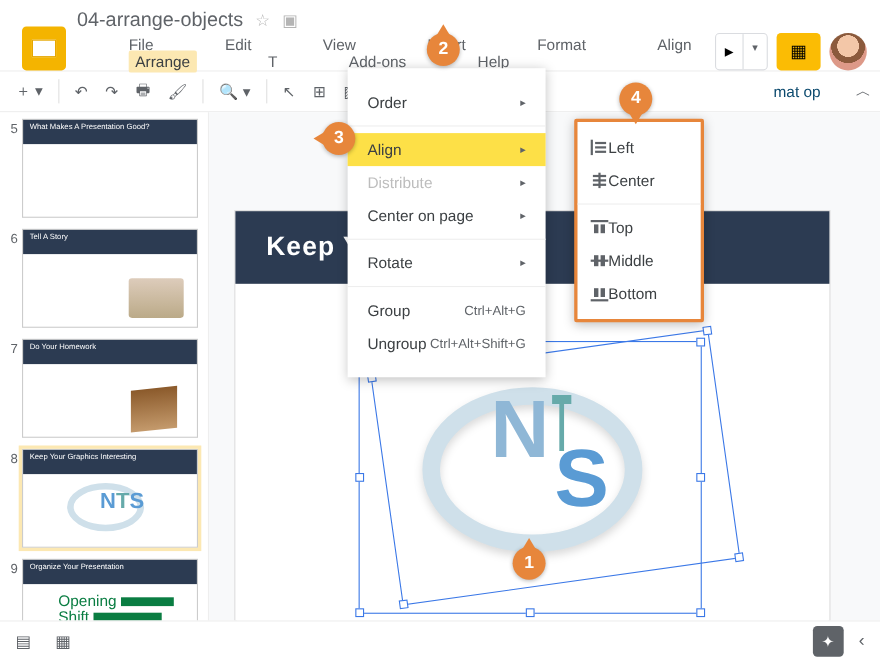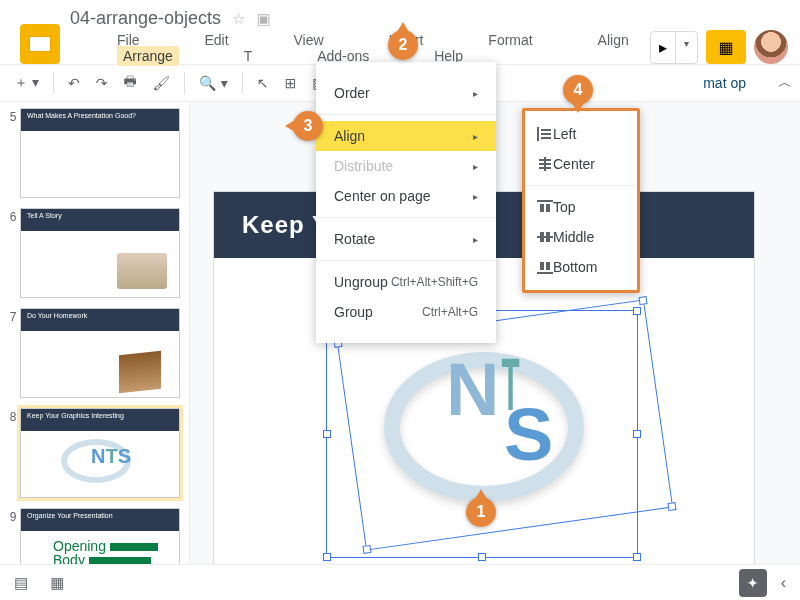--- a/index.html
+++ b/index.html
@@ -177,21 +177,21 @@
         <div style="position:absolute;left:40px;top:30px;width:70px;height:44px;border:6px solid #cfe0ea;border-radius:50%;"></div>
         <div style="position:absolute;left:70px;top:36px;font-size:20px;color:#5a9bd4;font-weight:bold;">N<span style="color:#6aa">T</span>S</div>
       </div>
     </div>
     <div class="thumb-row">
       <div class="thumb-num">9</div>
       <div class="thumb">
         <div class="thdr">Organize Your Presentation</div>
         <div style="position:absolute;left:32px;top:30px;font-size:14px;color:#0a7d42;line-height:14px;">
           <div><span>Opening</span> <span style="display:inline-block;width:48px;height:8px;background:#0a7d42;vertical-align:middle;"></span></div>
-          <div><span>Body</span> <span style="display:inline-block;width:62px;height:8px;background:#0a7d42;vertical-align:middle;"></span></div>
+          <div><span>Shift</span> <span style="display:inline-block;width:62px;height:8px;background:#0a7d42;vertical-align:middle;"></span></div>
 
         </div>
       </div>
     </div>
   </div>
 
   <div class="canvas-area">
     <div class="slide">
       <div class="slide-hdr">Keep Y</div>
       <div class="ring"></div>
@@ -236,26 +236,26 @@
       <span>Center on page</span>
       <span class="arr">▸</span>
     </div>
   <hr>
   <div class="item">
       <span>Rotate</span>
       <span class="arr">▸</span>
     </div>
   <hr>
   <div class="item">
+      <span>Group</span>
+      <span class="sc">Ctrl+Alt+G</span>
+    </div>
+  <div class="item">
       <span>Ungroup</span>
       <span class="sc">Ctrl+Alt+Shift+G</span>
-    </div>
-  <div class="item">
-      <span>Group</span>
-      <span class="sc">Ctrl+Alt+G</span>
     </div>
 </div>
 
 <div class="menu2">
   <div class="item">
       <span class="ai l"></span>
       <span>Left</span>
     </div>
   <div class="item">
       <span class="ai c"></span>

